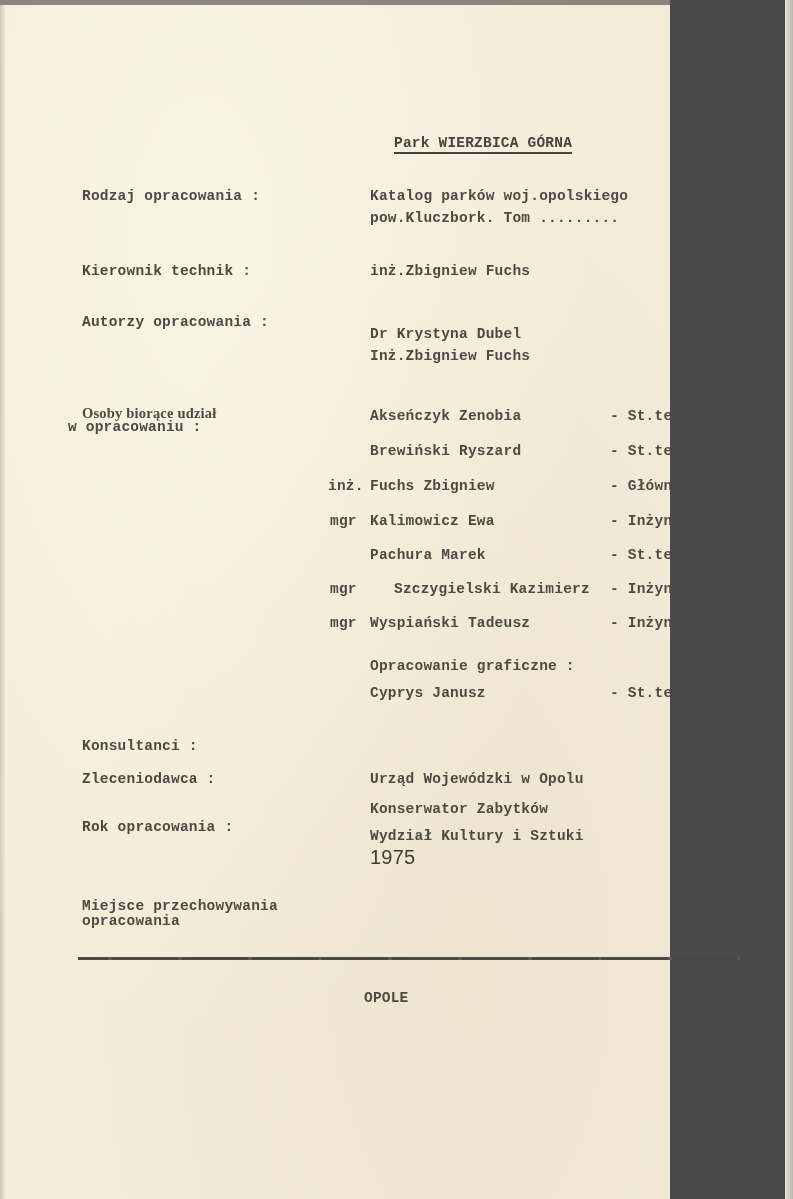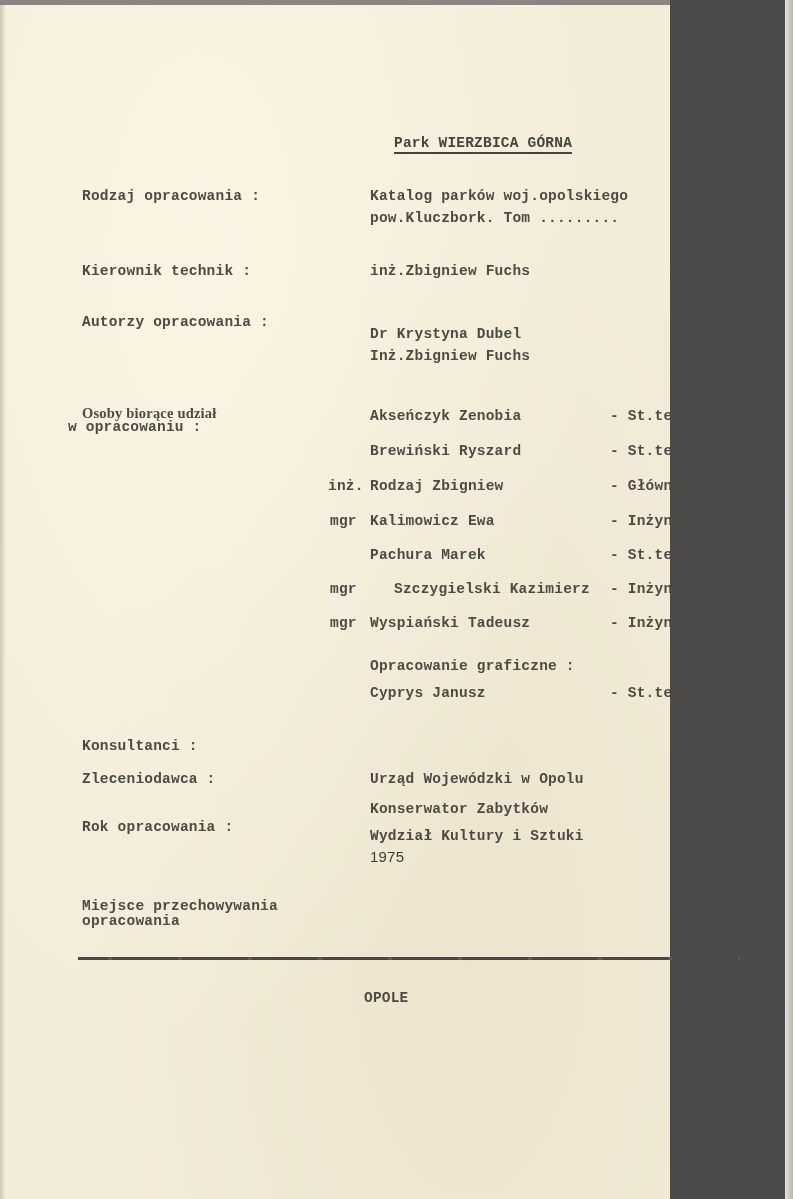--- a/index.html
+++ b/index.html
@@ -35,21 +35,21 @@
       white-space: pre;
       letter-spacing: 0.2px;
       line-height: 16px;
     }
     .title {
       text-decoration: underline;
       text-decoration-thickness: 2px;
       text-underline-offset: 5px;
       color: #474440;
     }
-    .year { font-family: "Liberation Sans", "DejaVu Sans", sans-serif; font-weight: normal; font-size: 15px; color: #3f3c38; }
+    .year { font-family: "Liberation Sans", "DejaVu Sans", sans-serif; font-weight: normal; font-size: 20px; color: #3f3c38; }
     .rule {
       position: absolute; left: 78px; top: 952px; width: 662px; height: 3px;
       background: repeating-linear-gradient(to right, #4a4744 0 30px, #5e5a55 30px 34px, #4a4744 34px 70px);
     }
   </style>
 </head>
 <body>
 
 <div class="page">
   <div class="left-edge"></div>
@@ -70,21 +70,21 @@
   <div class="t" style="left:82px; top:400px;font-family:Liberation Serif, serif;">Osoby biorące udział</div>
   <div class="t" style="left:68px; top:414px;">w opracowaniu :</div>
 
   <div class="t" style="left:370px; top:403px;">Akseńczyk Zenobia</div>
   <div class="t" style="left:610px; top:403px;">- St.technik</div>
 
   <div class="t" style="left:370px; top:438px;">Brewiński Ryszard</div>
   <div class="t" style="left:610px; top:438px;">- St.technik</div>
 
   <div class="t" style="left:328px; top:473px;">inż.</div>
-  <div class="t" style="left:370px; top:473px;">Rodzaj Zbigniew</div>
+  <div class="t" style="left:370px; top:473px;">Fuchs Zbigniew</div>
   <div class="t" style="left:610px; top:473px;">- Główny proj.</div>
 
   <div class="t" style="left:330px; top:508px;">mgr</div>
   <div class="t" style="left:370px; top:508px;">Kalimowicz Ewa</div>
   <div class="t" style="left:610px; top:508px;">- Inżynier</div>
 
   <div class="t" style="left:370px; top:542px;">Pachura Marek</div>
   <div class="t" style="left:610px; top:542px;">- St.technik</div>
 
   <div class="t" style="left:330px; top:576px;">mgr</div>

